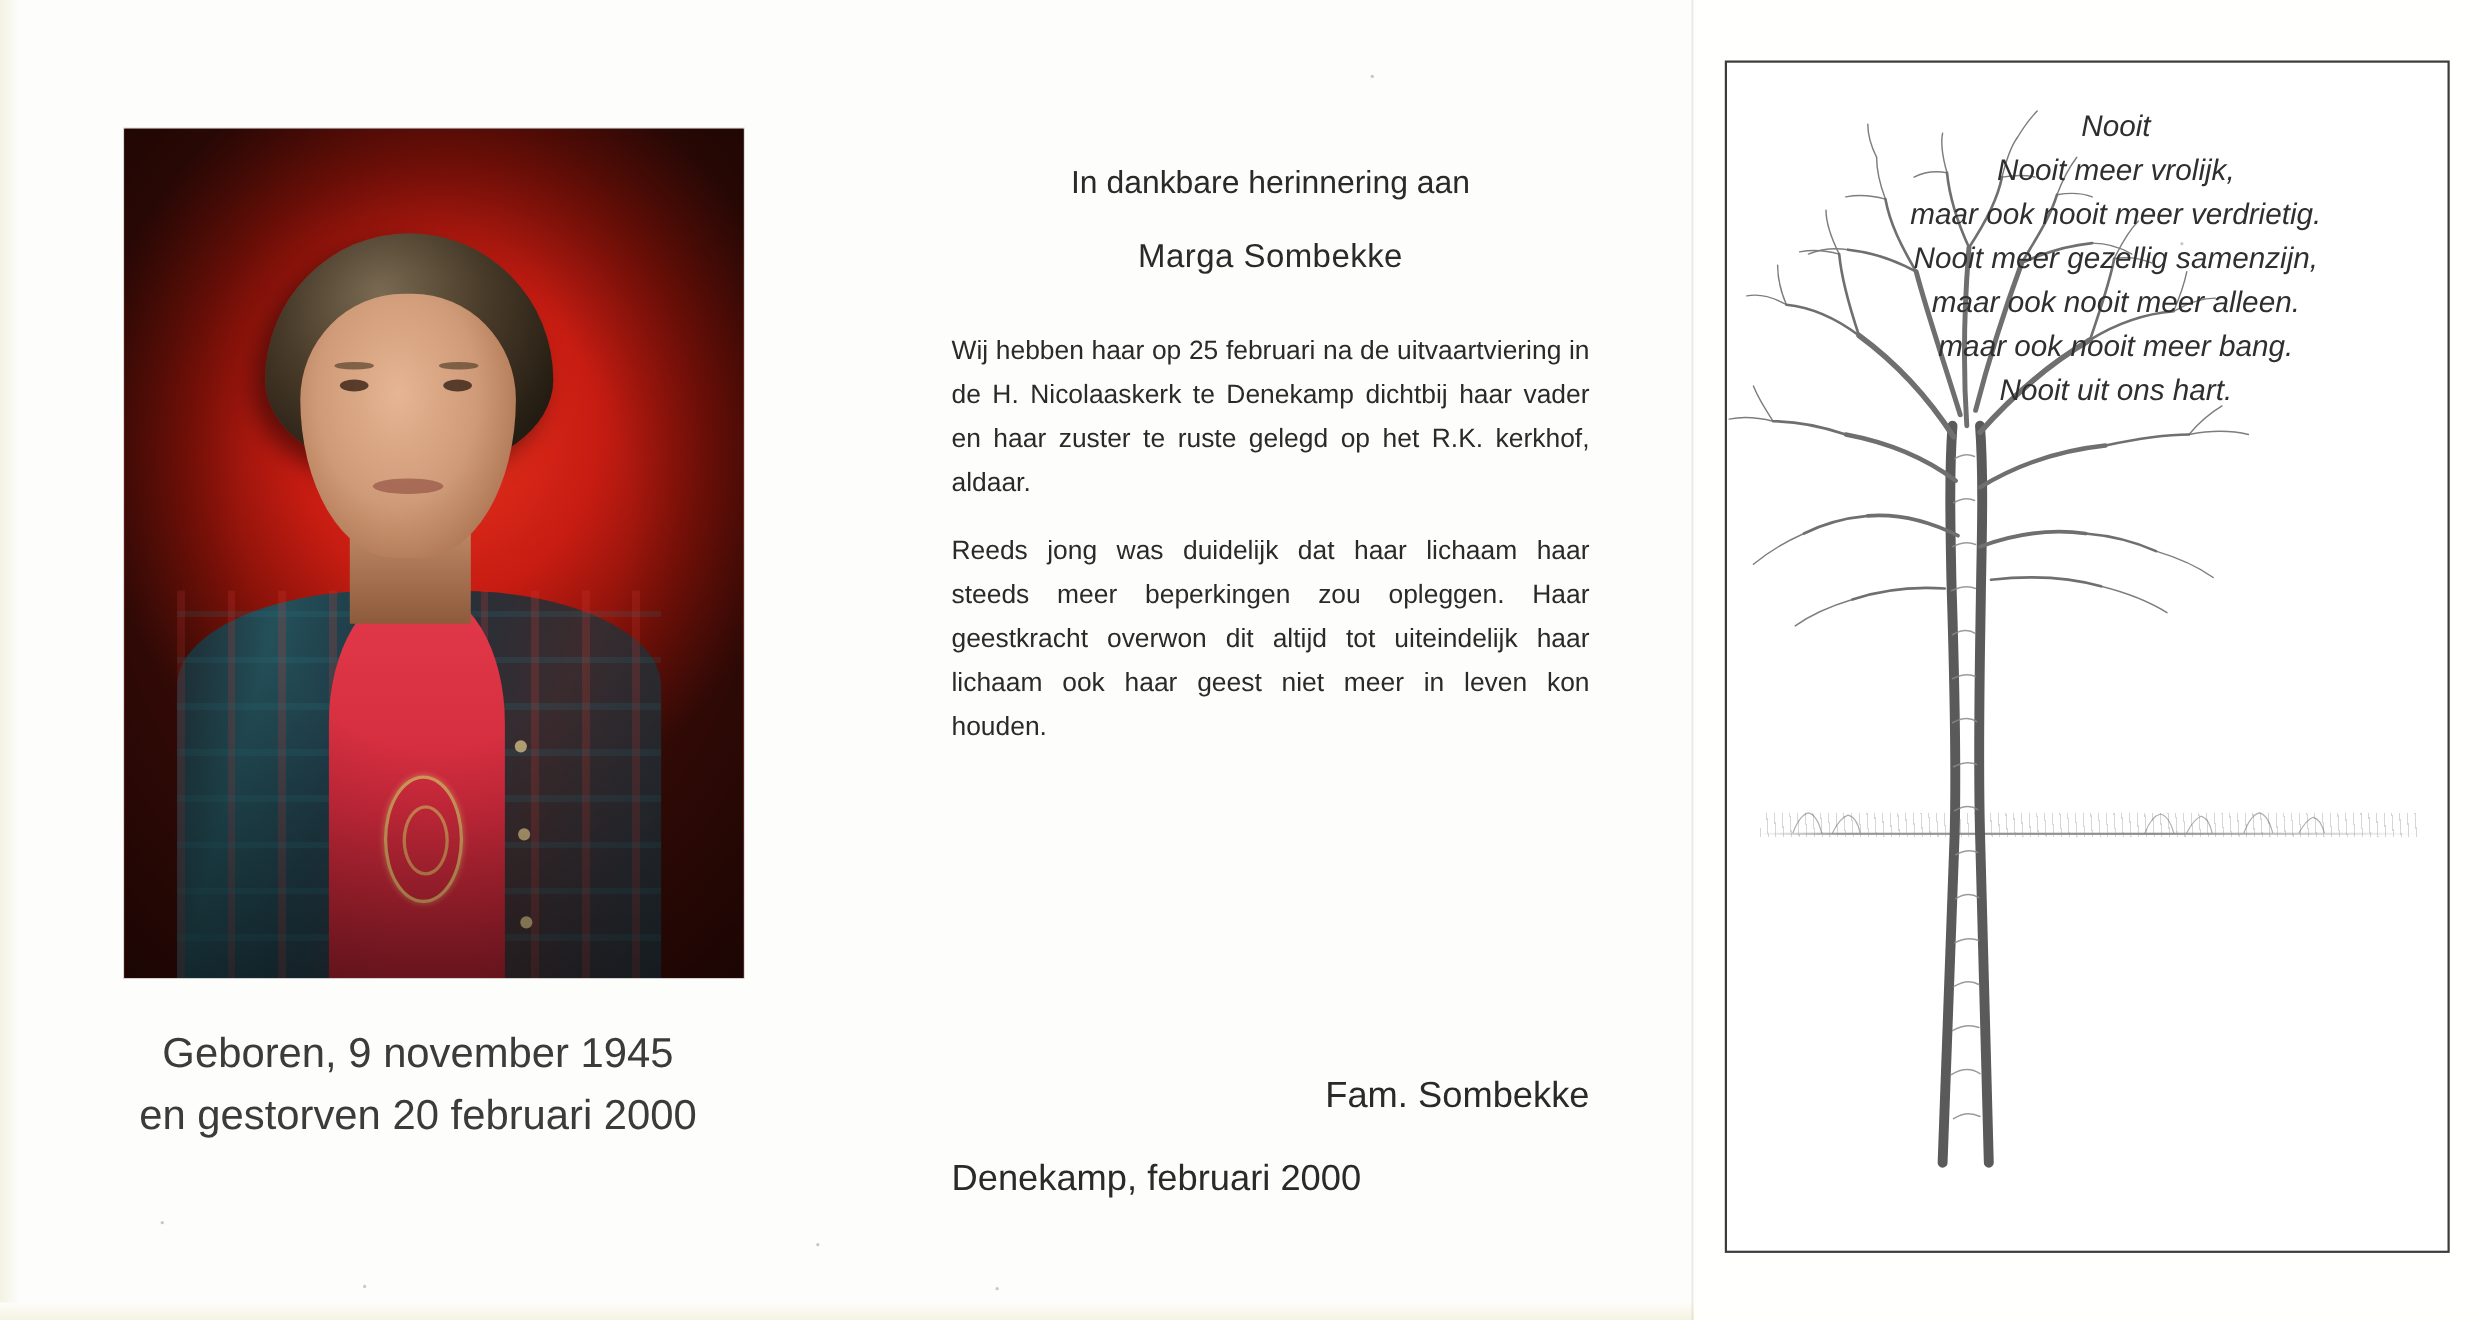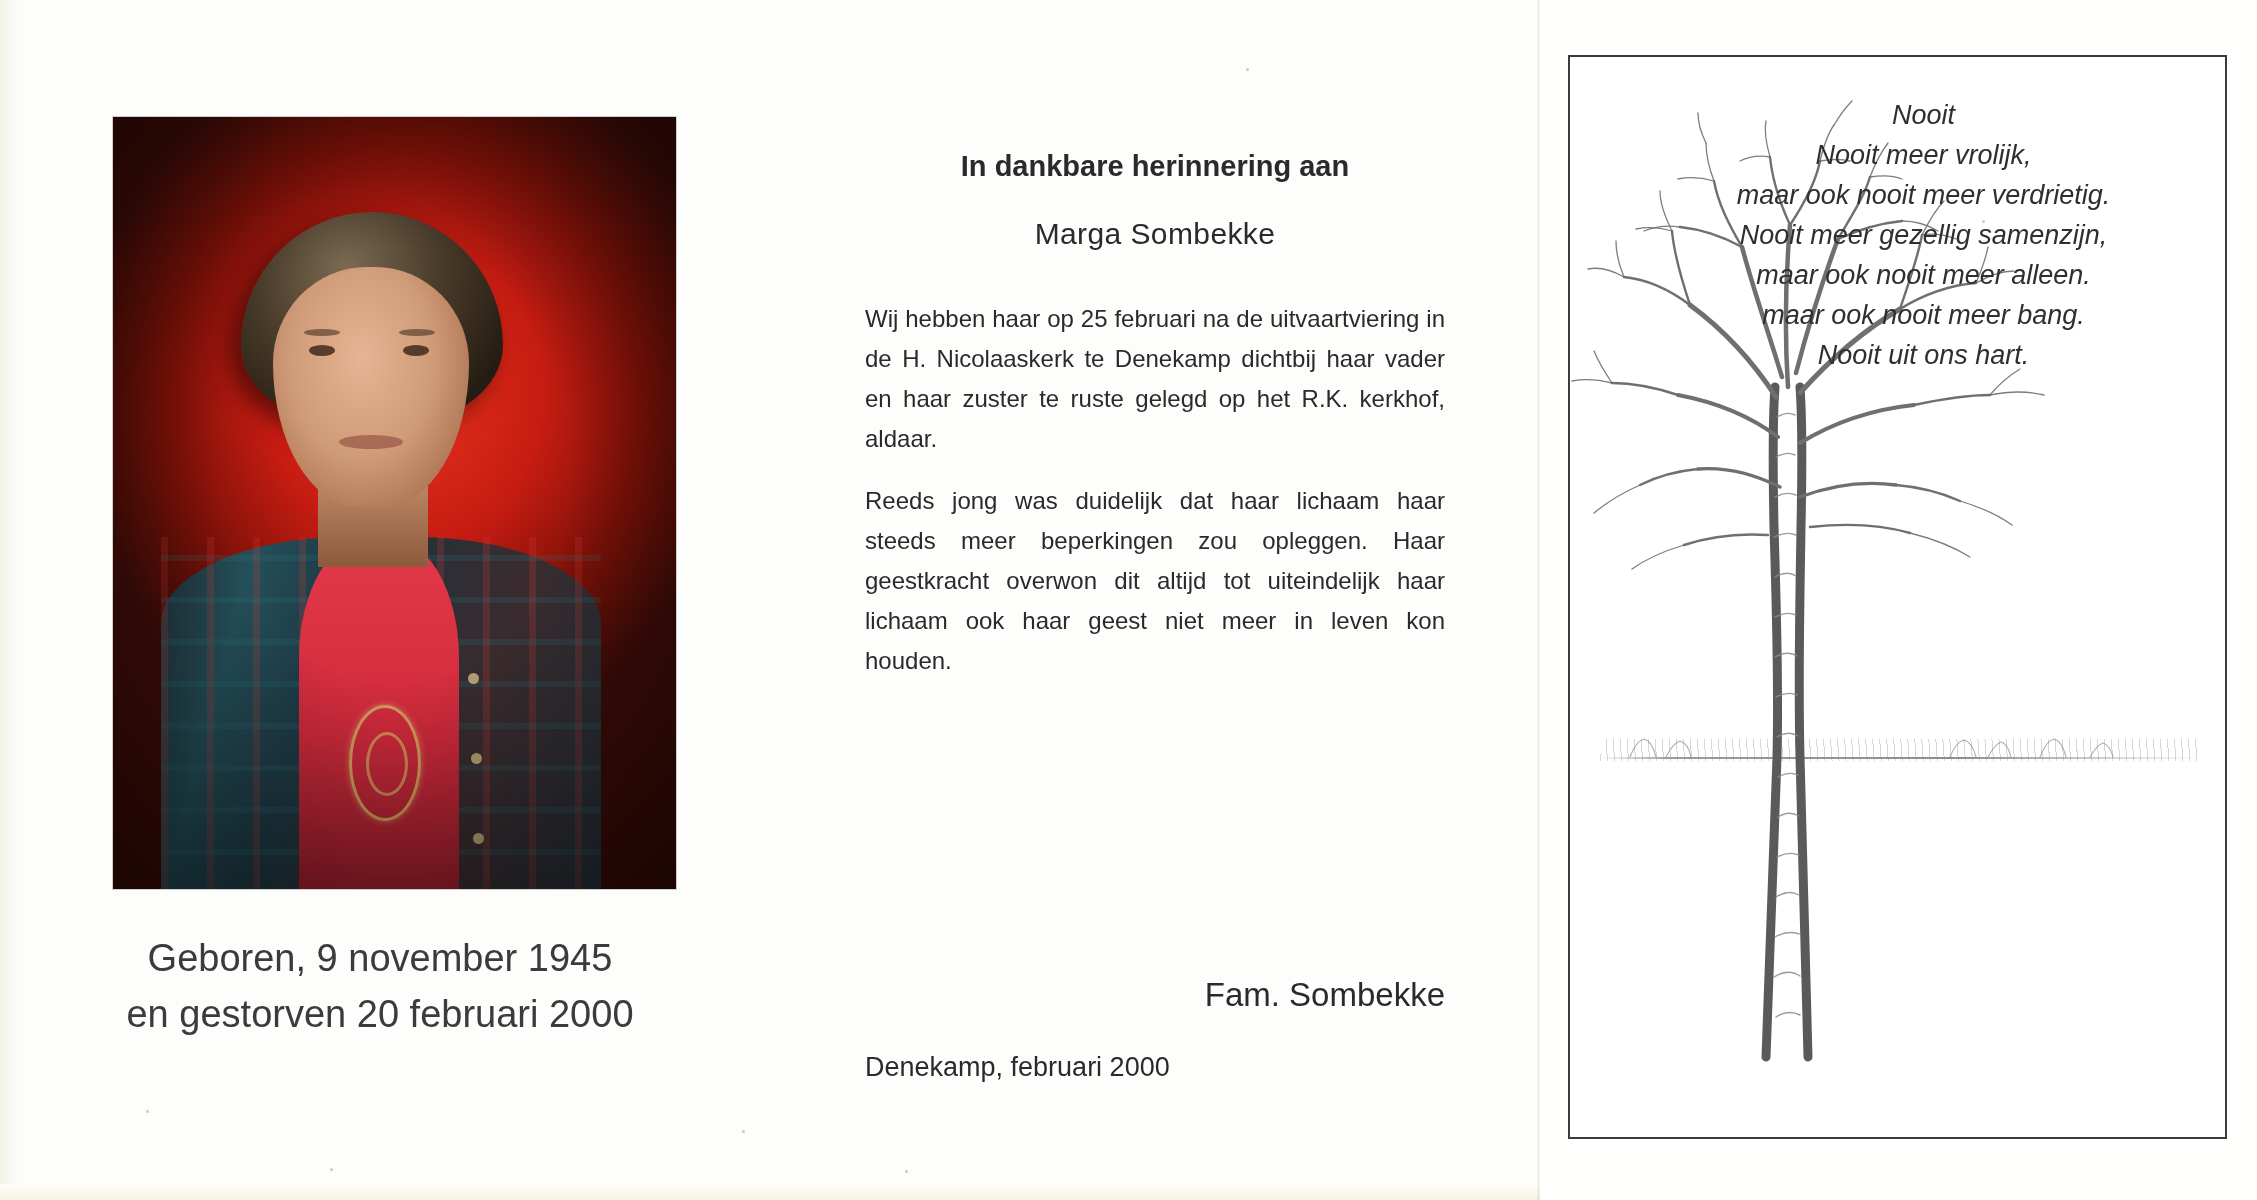--- a/index.html
+++ b/index.html
@@ -174,21 +174,20 @@
   }
   .mid-inner {
     position: absolute;
     left: 105px; top: 150px;
     width: 580px;
   }
   .mid-head {
     font-size: 29px;
     text-align: center;
     margin: 0 0 34px 0;
-    font-weight: bold;
   }
   .mid-name {
     font-size: 30px;
     text-align: center;
     margin: 0 0 48px 0;
     letter-spacing: .4px;
   }
   .mid-para {
     font-size: 24px;
     line-height: 40px;
@@ -206,21 +205,21 @@
     position: absolute;
     left: 105px; top: 976px;
     width: 580px;
     text-align: right;
     font-size: 33px;
   }
   .mid-place {
     position: absolute;
     left: 105px; top: 1052px;
     width: 580px;
-    font-size: 27px;
+    font-size: 33px;
   }
 
   
   .panel-right {
     position: absolute;
     left: 1540px; top: 0;
     width: 717px; height: 1200px;
     background: #fffffd;
   }
   .poem-card {

